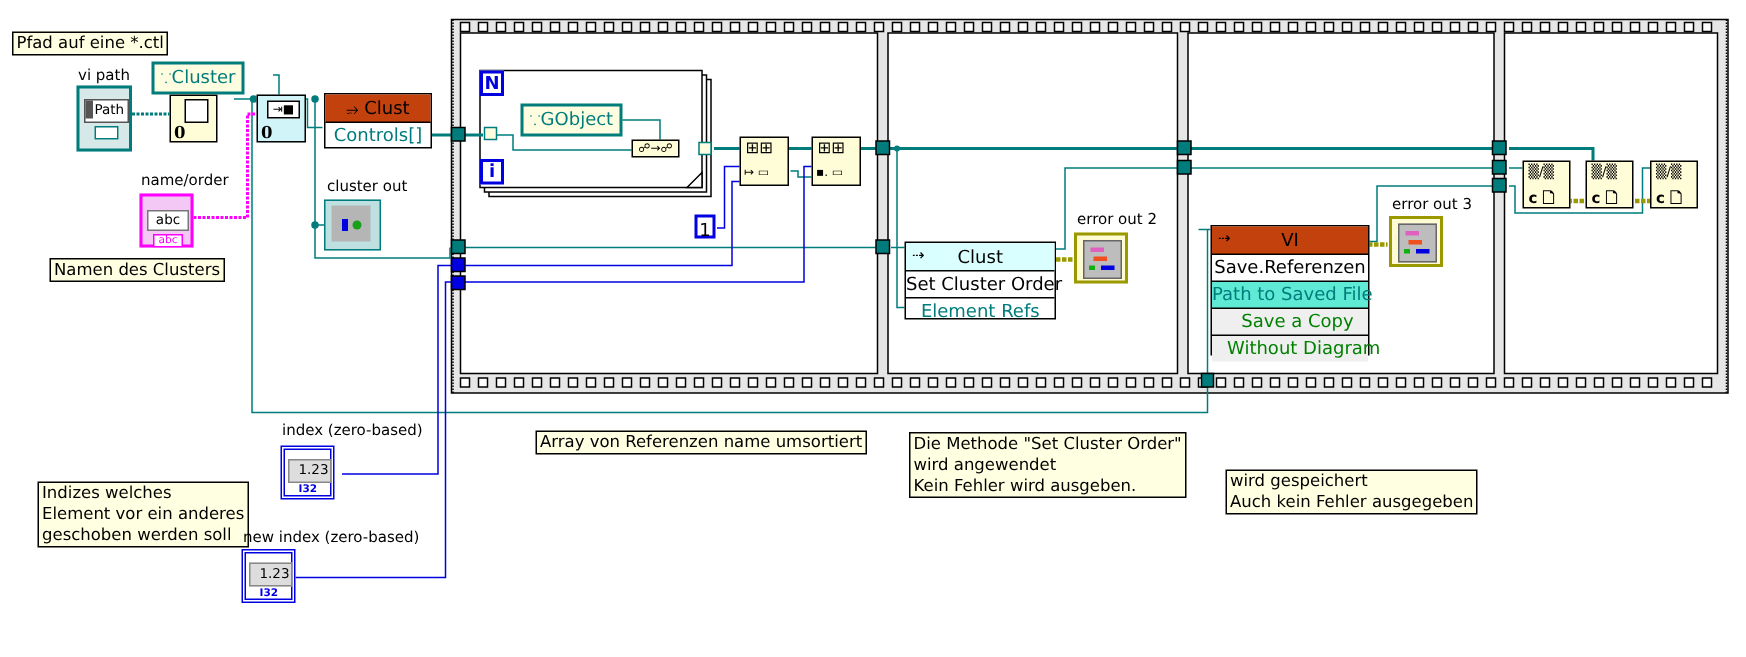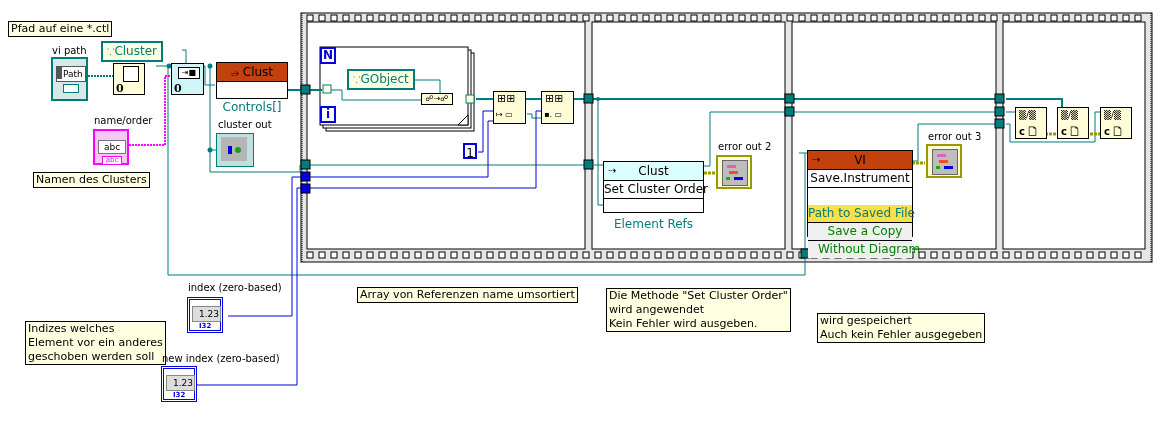--- a/index.html
+++ b/index.html
@@ -8,21 +8,21 @@
   svg.wires{position:absolute;left:0;top:0;}
   .comment{position:absolute;background:#ffffe1;border:1px solid #000;padding:0 2px;font-size:11px;line-height:14px;white-space:pre;}
   .label{position:absolute;font-size:10px;line-height:13px;white-space:nowrap;}
   .node{position:absolute;background:#fffdd8;border:1px solid #000;box-sizing:border-box;}
   .const{position:absolute;border:2px solid #007c7c;background:#fffde0;color:#007c7c;font-size:12px;line-height:16px;padding:0 4px;white-space:nowrap;}
   .propnode{position:absolute;border:1px solid #000;background:#fff;box-sizing:border-box;font-size:12px;}
   .propnode .hdr{background:#d9ffff;border-bottom:1px solid #000;height:18px;line-height:18px;text-align:center;position:relative;}
   .propnode .hdr.yellow{background:#c2410c;}
   .propnode .row{height:17px;line-height:17px;border-bottom:1px solid #000;text-align:center;white-space:nowrap;}
   .propnode .row:last-child{border-bottom:none;}
-  .propnode .row.teal{color:#007c7c;margin-top:17px;}
+  .propnode .row.teal{color:#007c7c;}
   .propnode .row.green{color:#008000;background:#efefef;padding-left:10px;}
   .propnode .row.dark{color:#000;}
   .ind{position:absolute;box-sizing:border-box;}
   .errind{position:absolute;border:2px solid #9a9a00;background:#fffbd2;width:36px;height:34px;box-sizing:border-box;}
   .errind .in{position:absolute;left:4px;top:3px;width:24px;height:24px;background:#bdbdbd;border:1px solid #666;}
   .i32{position:absolute;border:3px double #0000e0;background:#fff;box-sizing:border-box;}
 </style>
 </head>
 <body>
 
@@ -361,22 +361,22 @@
   <div class="in">
     <div class="abs" style="left:4px;top:4px;width:9px;height:3px;background:#e060c0;"></div>
     <div class="abs" style="left:6px;top:10px;width:9px;height:3px;background:#f05020;"></div>
     <div class="abs" style="left:3px;top:16px;width:4px;height:3px;background:#10b010;"></div>
     <div class="abs" style="left:11px;top:16px;width:9px;height:3px;background:#0000e0;"></div>
   </div>
 </div>
 
 <div class="propnode" style="left:807px;top:150px;width:106px;height:87px;">
   <div class="hdr yellow"><span style="position:absolute;left:4px;font-size:10px;">⇢</span><span>VI</span></div>
-  <div class="row dark">Save.Instrument</div>
-  <div class="row teal" style="background:#fde047;">Path to Saved File</div>
+  <div class="row dark">Save.Referenzen</div>
+  <div class="row teal" style="background:#5eead4;">Path to Saved File</div>
   <div class="row green">Save a Copy</div>
   <div class="row green">Without Diagram</div>
 </div>
 
 <div class="label" style="left:928px;top:130px;">error out 3</div>
 <div class="errind" style="left:926px;top:144px;">
   <div class="in">
     <div class="abs" style="left:4px;top:4px;width:9px;height:3px;background:#e060c0;"></div>
     <div class="abs" style="left:6px;top:10px;width:9px;height:3px;background:#f05020;"></div>
     <div class="abs" style="left:3px;top:16px;width:4px;height:3px;background:#10b010;"></div>

